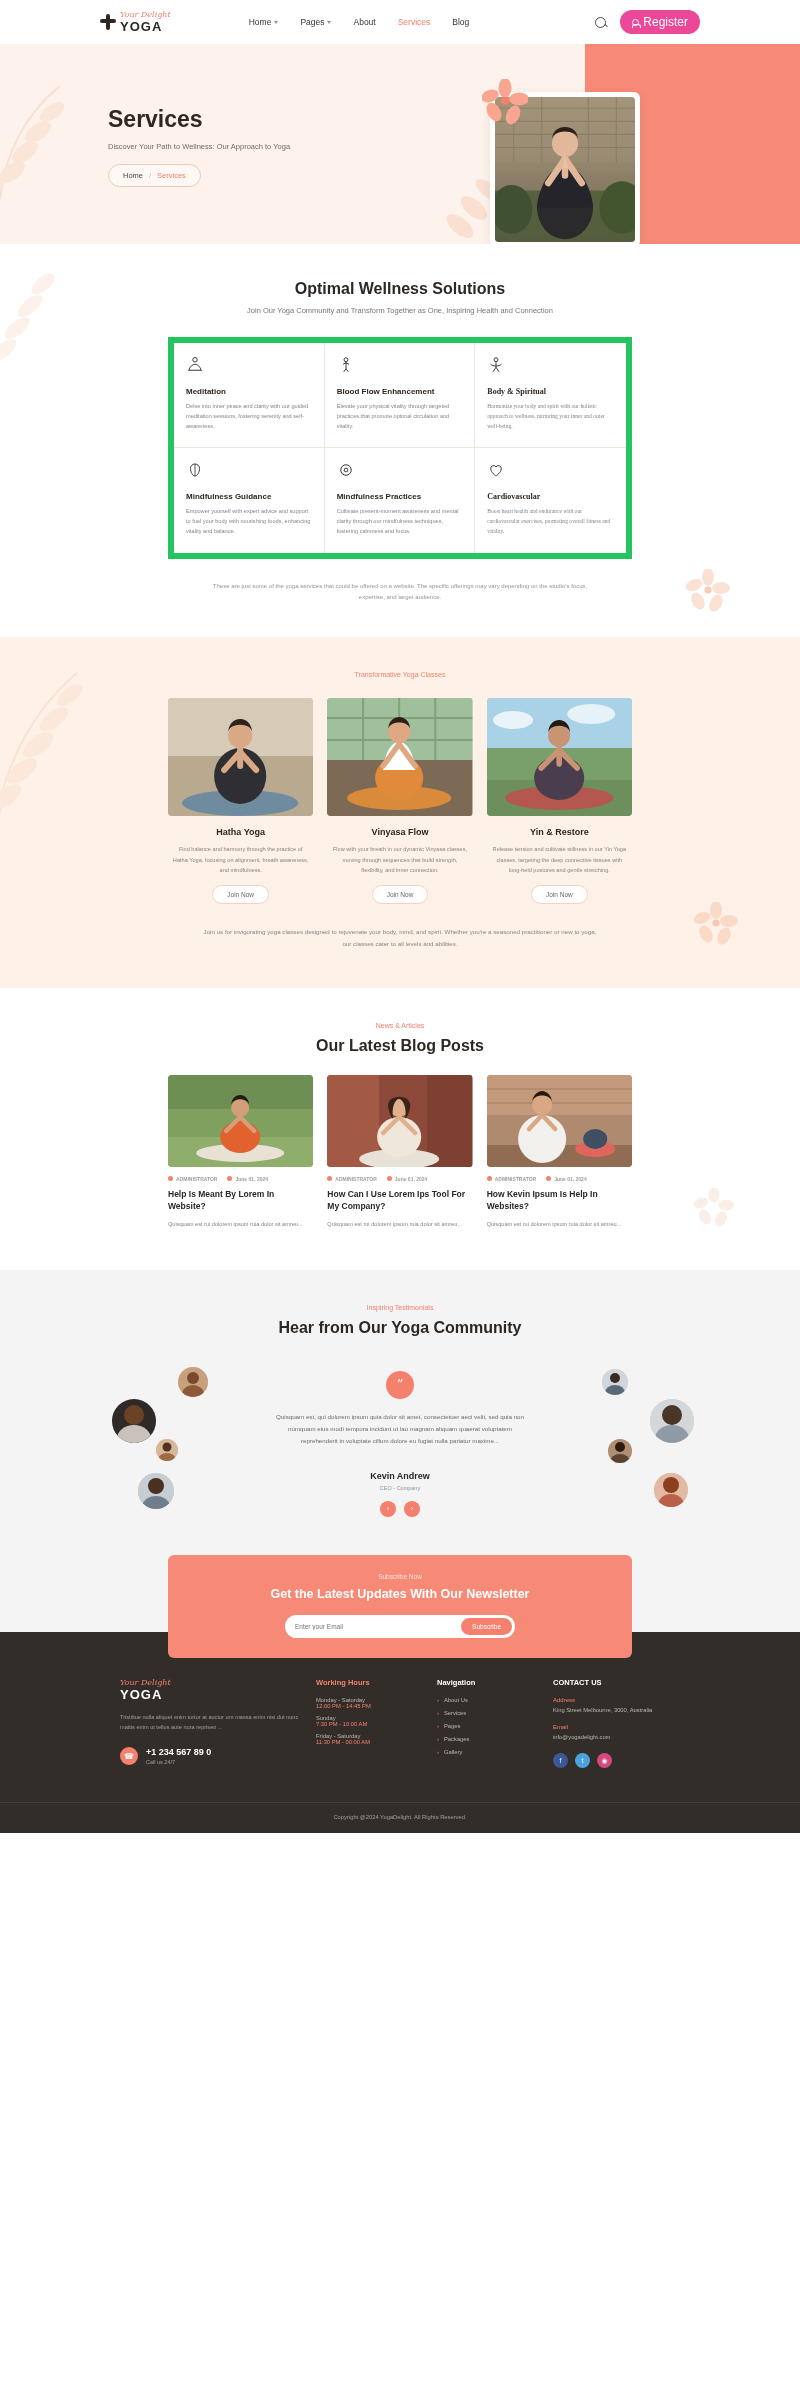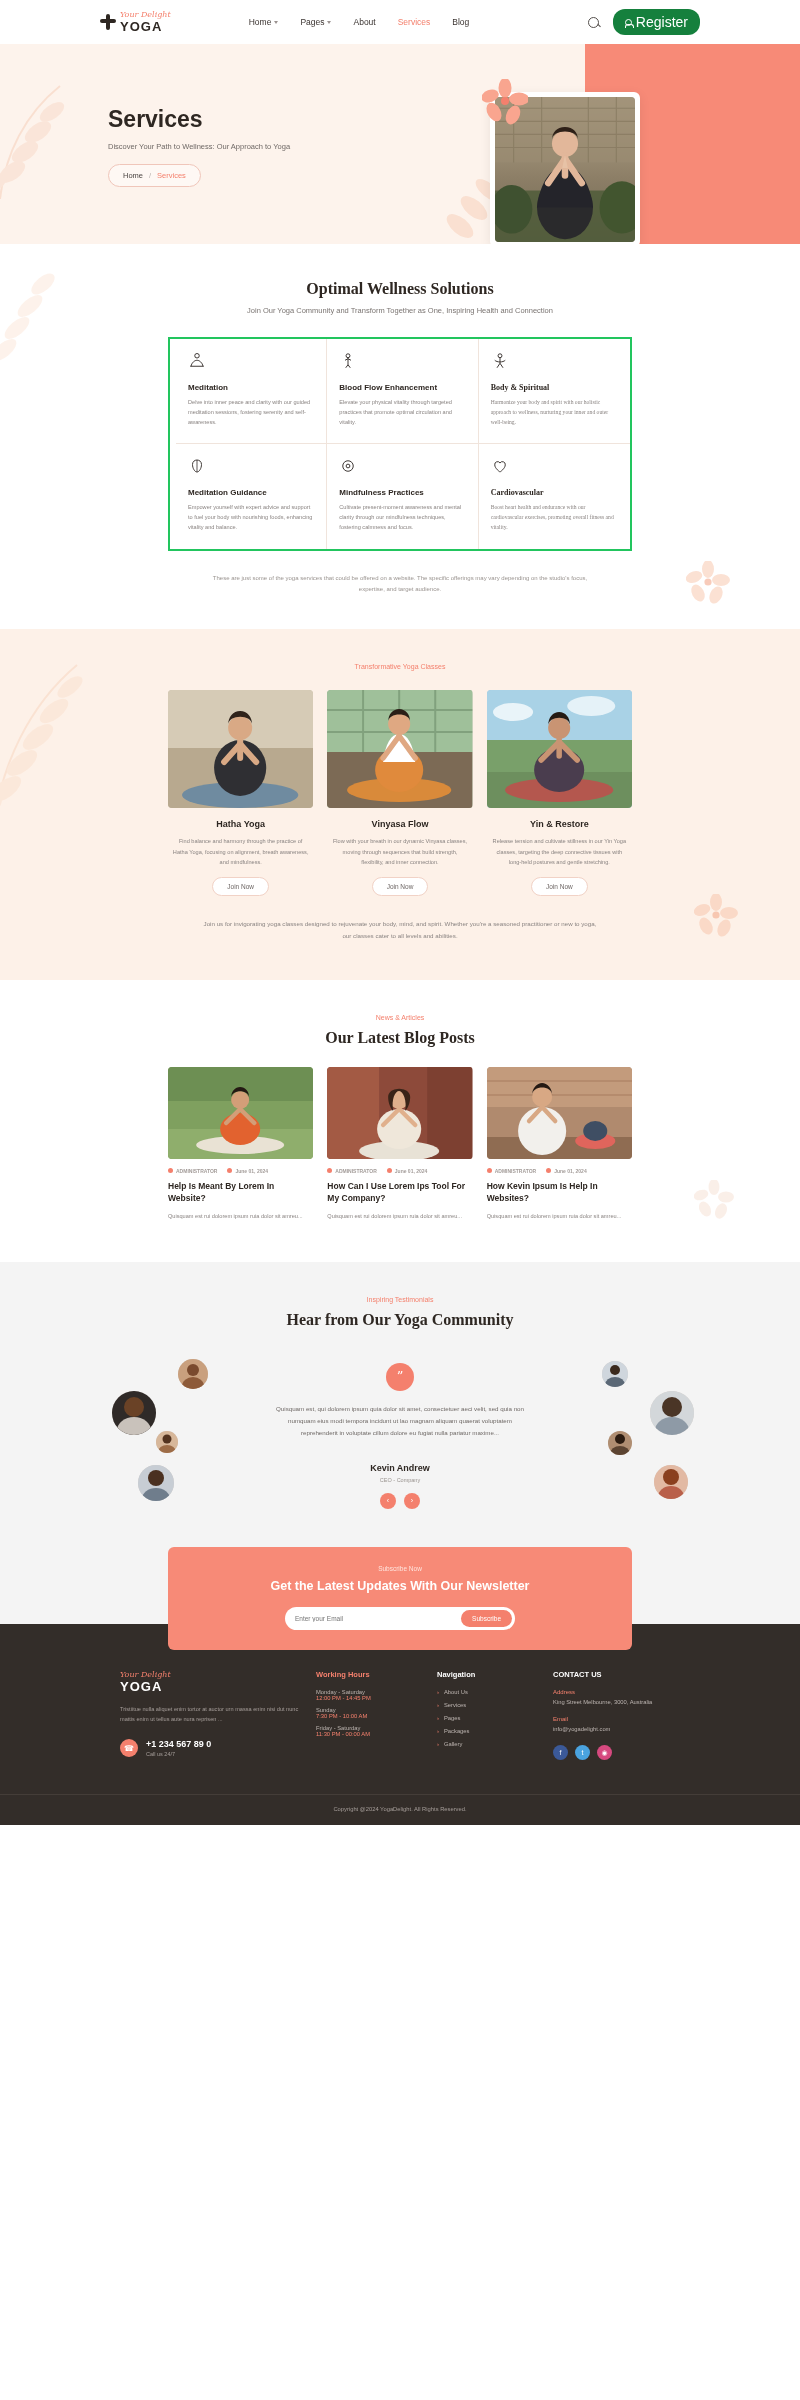--- a/index.html
+++ b/index.html
@@ -39,21 +39,21 @@
 
   .nav { display: flex; align-items: center; gap: 22px; margin-left: 78px; }
   .nav-item { font-size: 8.5px; color: #3a3330; display: flex; align-items: center; gap: 3px; cursor: pointer; }
   .nav-item.active { color: #f4806d; }
   .caret { width: 0; height: 0; border-left: 2.5px solid transparent; border-right: 2.5px solid transparent; border-top: 3px solid #9a9290; }
 
   .header-right { margin-left: auto; display: flex; align-items: center; gap: 14px; }
   .search-icon { width: 11px; height: 11px; border: 1.3px solid #55504d; border-radius: 50%; position: relative; cursor: pointer; }
   .search-icon:after { content:""; position:absolute; width:4px; height:1.3px; background:#55504d; transform: rotate(45deg); right:-3px; bottom:0px; }
   .register-btn {
-    background: #15803d; color: #fff; font-size: 14px; border-radius: 12px;
+    background: #ec4899; color: #fff; font-size: 12px; border-radius: 12px;
     padding: 5px 12px; display: flex; align-items: center; gap: 4px; cursor: pointer; border: none;
   }
   .user-ic { width: 7px; height: 7px; border-radius: 50%; border: 1.2px solid #fff; position: relative; }
   .user-ic:after { content:""; position:absolute; bottom:-3px; left:-1px; width:7px; height:3px; border-radius: 3px 3px 0 0; border:1.2px solid #fff; border-bottom:none;}
 
   
   .hero {
     position: relative;
     height: 200px;
     background: #fdf3ec;
@@ -88,27 +88,26 @@
   }
   .hero-photo { width: 100%; height: 100%; border-radius: 4px; overflow: hidden; position: relative; }
 
   .hero-flower {
     position: absolute; right: 272px; top: 35px; width: 46px; height: 46px; z-index: 5;
   }
   .hero-leaf-mid { position:absolute; right: 290px; top: 120px; width: 70px; height: 80px; z-index: 2; opacity:.8;}
 
   
   .sec-wellness { background: #fff; padding: 36px 0 34px; position: relative; overflow: hidden;}
-  .sec-title { font-size: 16px; font-weight: bold; text-align: center; color: #2e2722; font-family: Liberation Serif, serif; }
+  .sec-title { font-size: 16px; font-weight: bold; text-align: center; color: #2e2722; }
   .sec-sub { font-size: 7.5px; color: #7a7471; text-align: center; margin-top: 8px; }
   .cards-grid {
     width: 464px; margin: 22px auto 0;
     display: grid; grid-template-columns: repeat(3, 1fr); gap: 0px;
-    border: 2px solid #22c55e;
-    padding-left: 6px;
+    border: 6px solid #22c55e;
   }
   .wcard { padding: 13px 12px 16px; border-right: 1px solid #f0e4dc; border-bottom: 1px solid #f0e4dc; }
   .wcard:nth-child(3n) { border-right: none; font-family: Liberation Serif, serif; }
   .wcard:nth-child(n+4) { border-bottom: none; }
   .wcard-icon { width: 18px; height: 18px; margin-bottom: 9px; }
   .wcard-title { font-size: 8px; font-weight: bold; color: #2e2722; margin-bottom: 6px; }
   .wcard-desc { font-size: 5.6px; line-height: 1.75; color: #8a8482; }
   .wellness-note {
     width: 390px; margin: 22px auto 0; text-align: center;
     font-size: 6px; line-height: 1.9; color: #9a9490;
@@ -356,21 +355,21 @@
         <path d="M12 8v7M5 11c3 3 11 3 14 0M8 21l4-6 4 6" fill="none" stroke="#3a3330" stroke-width="1.3"></path>
       </svg>
       <div class="wcard-title">Body &amp; Spiritual</div>
       <div class="wcard-desc">Harmonize your body and spirit with our holistic approach to wellness, nurturing your inner and outer well-being.</div>
     </div>
     <div class="wcard">
       <svg class="wcard-icon" viewBox="0 0 24 24">
         <path d="M6 10c0-4 3-6 6-6s6 2 6 6c0 5-3 10-6 10S6 15 6 10z" fill="none" stroke="#3a3330" stroke-width="1.3"></path>
         <path d="M12 4v16" stroke="#3a3330" stroke-width="1.1"></path>
       </svg>
-      <div class="wcard-title">Meditation Guidance</div>
+      <div class="wcard-title">Mindfulness Guidance</div>
       <div class="wcard-desc">Empower yourself with expert advice and support to fuel your body with nourishing foods, enhancing vitality and balance.</div>
     </div>
     <div class="wcard">
       <svg class="wcard-icon" viewBox="0 0 24 24">
         <circle cx="12" cy="12" r="7" fill="none" stroke="#3a3330" stroke-width="1.3"></circle>
         <circle cx="12" cy="12" r="2.5" fill="none" stroke="#3a3330" stroke-width="1.3"></circle>
       </svg>
       <div class="wcard-title">Mindfulness Practices</div>
       <div class="wcard-desc">Cultivate present-moment awareness and mental clarity through our mindfulness techniques, fostering calmness and focus.</div>
     </div>

